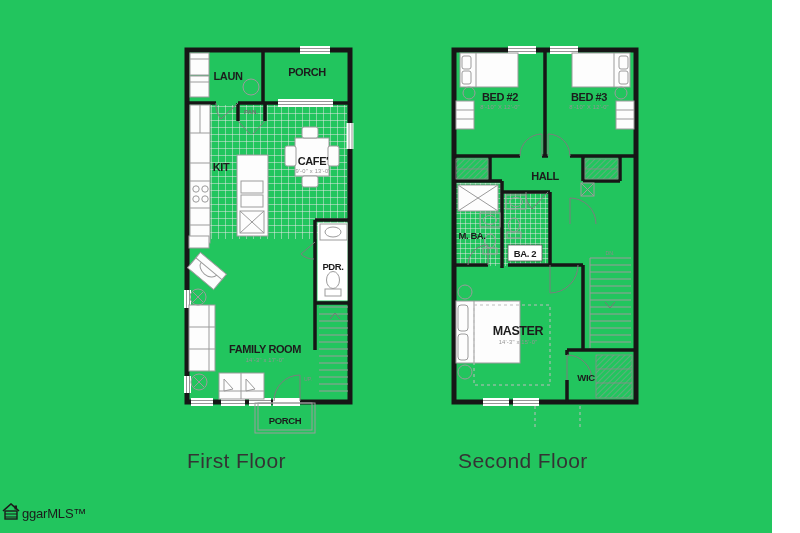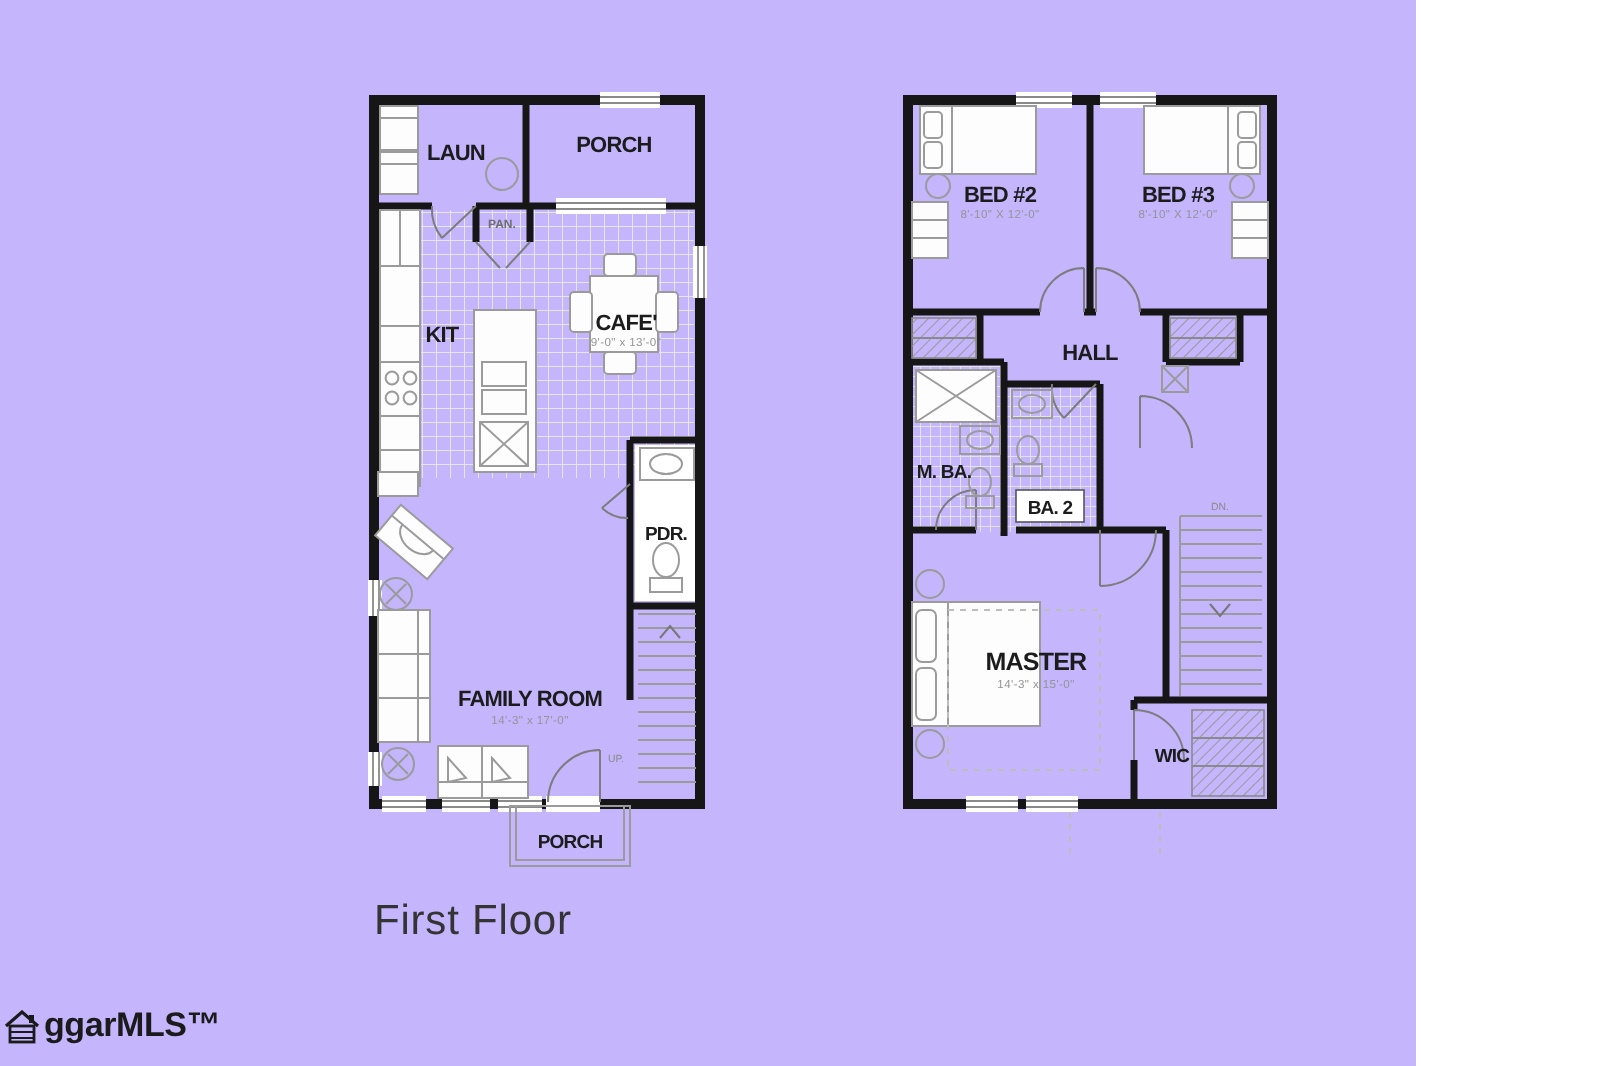--- a/index.html
+++ b/index.html
@@ -1,24 +1,24 @@
 <!DOCTYPE html>
 <html><head>
 <meta charset="utf-8">
 <style>
   html,body{margin:0;padding:0;background:#fff;}
-  #stage{position:relative;width:708px;height:533px;background:#c4b5fd;overflow:hidden;
+  #stage{position:relative;width:772px;height:533px;background:#22c55e;overflow:hidden;
          font-family:"Liberation Sans",sans-serif;}
   .plan{position:absolute;}
   .caption{position:absolute;font-size:21px;color:#343434;letter-spacing:.4px;
            font-family:"Liberation Sans",sans-serif;}
   #cap-first{left:187px;top:449px;}
   #cap-second{left:458px;top:449px;}
   #logo{position:absolute;left:1px;top:503px;display:flex;align-items:flex-end;gap:1px;}
-  #logo .logo-text{font-size:17px;font-weight:700;color:#1b1b1b;letter-spacing:-.2px;}
+  #logo .logo-text{font-size:13px;font-weight:400;color:#1b1b1b;letter-spacing:-.2px;}
   
   .rlabel{font:700 11px "Liberation Sans",sans-serif;fill:#1c1c1c;letter-spacing:-.4px;}
   .rlabel2{font:700 9.5px "Liberation Sans",sans-serif;fill:#1c1c1c;letter-spacing:-.4px;}
   .rdim{font:400 5.8px "Liberation Sans",sans-serif;fill:#949494;letter-spacing:.2px;}
   .rsmall{font:700 6px "Liberation Sans",sans-serif;fill:#6e6e6e;}
   .rtiny{font:400 5.2px "Liberation Sans",sans-serif;fill:#8a8a8a;}
   .wall{stroke:#161616;stroke-width:5;fill:none;}
   .iwall{stroke:#161616;stroke-width:3.5;fill:none;}
   .furn{stroke:#9b9b9b;stroke-width:1;fill:#fdfdfd;}
   .furnl{stroke:#9b9b9b;stroke-width:1;fill:none;}
@@ -307,20 +307,21 @@
     <text class="rlabel" x="95" y="137" text-anchor="middle">HALL</text>
     <text class="rlabel2" x="22" y="196" text-anchor="middle">M. BA.</text>
     <text class="rlabel2" x="75" y="214" text-anchor="middle">BA. 2</text>
     <text class="rtiny" x="160" y="212" text-anchor="middle">DN.</text>
     <text class="rlabel" style="font-size:12.5px" x="68" y="292" text-anchor="middle">MASTER</text>
     <text class="rdim" x="68" y="301" text-anchor="middle">14'-3" x 15'-0"</text>
     <text class="rlabel2" x="136" y="338" text-anchor="middle">WIC</text>
   </svg>
 
   <div class="caption" id="cap-first">First Floor</div>
+  <div class="caption" id="cap-second">Second Floor</div>
 
   <div id="logo">
     <svg width="20" height="18" viewBox="0 0 20 18">
       <path d="M2,8 L10,1 L18,8" fill="none" stroke="#1b1b1b" stroke-width="1.6"></path>
       <rect x="4" y="8" width="12" height="8" fill="none" stroke="#1b1b1b" stroke-width="1.4"></rect>
       <path d="M4,11 H16 M4,14 H16" stroke="#1b1b1b" stroke-width="1"></path>
       <rect x="13.5" y="2.5" width="2.5" height="4" fill="#1b1b1b"></rect>
     </svg>
     <span class="logo-text">ggarMLS™</span>
   </div>

